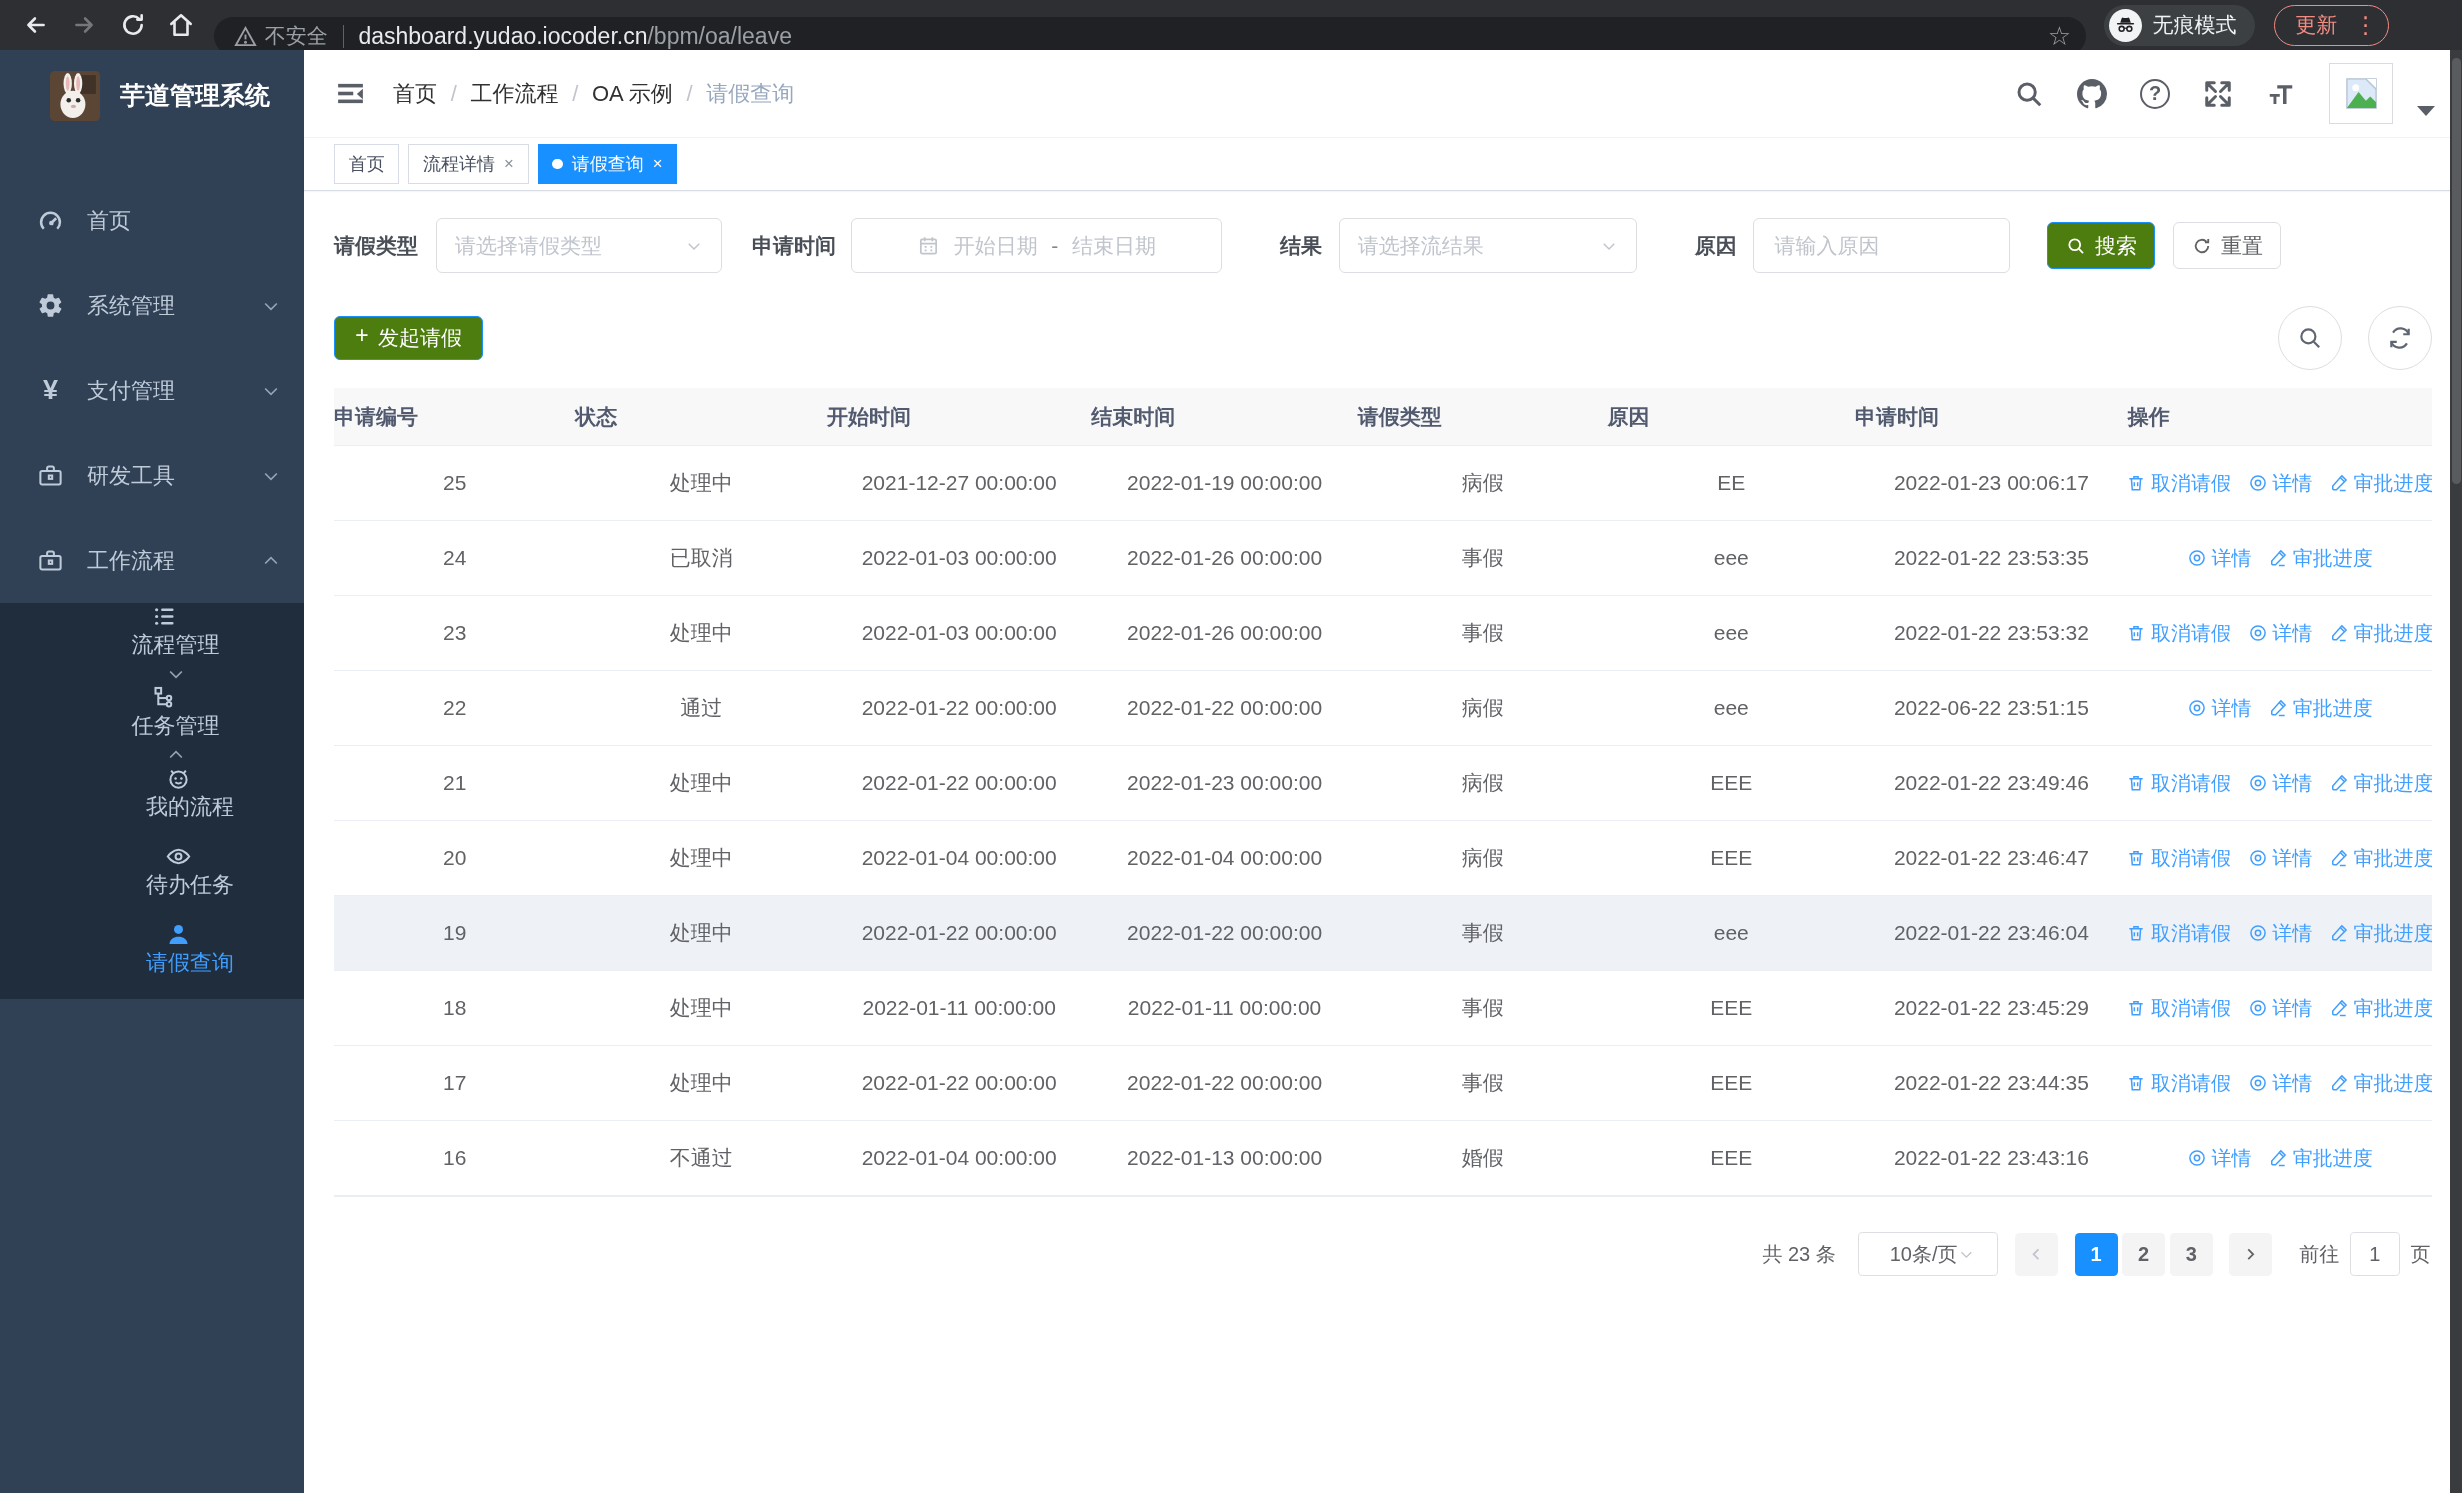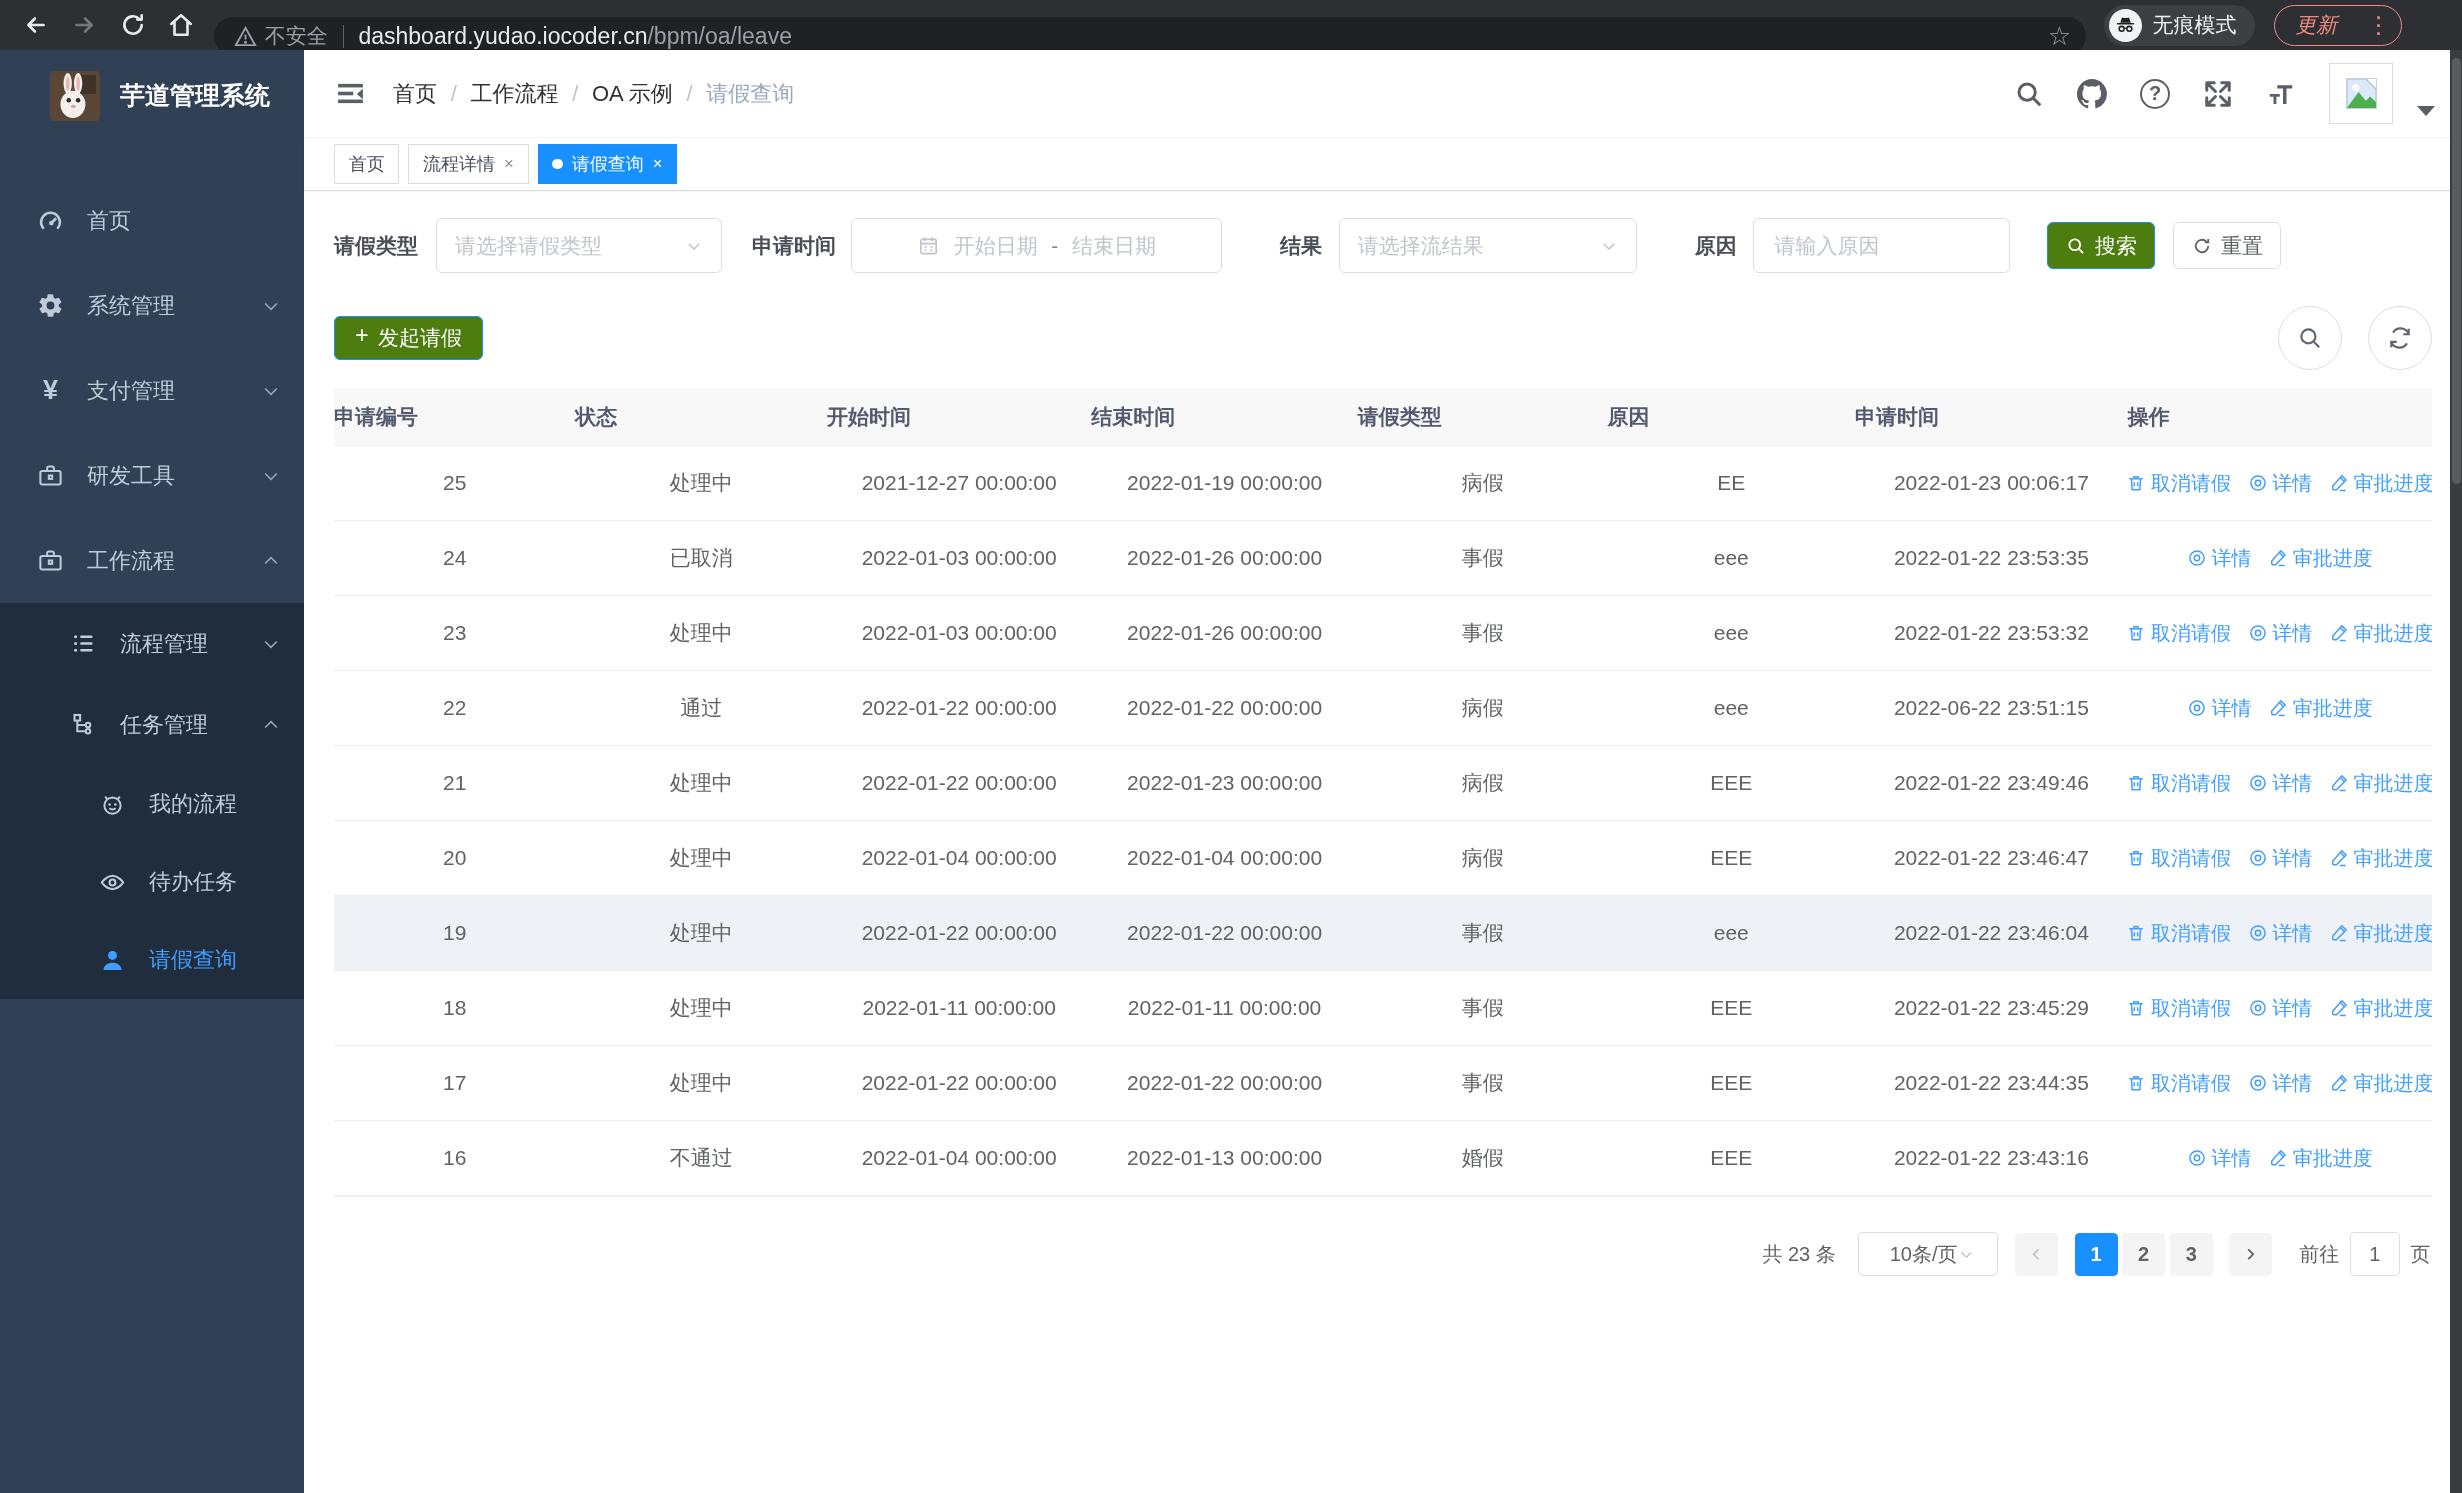--- a/index.html
+++ b/index.html
@@ -13,38 +13,38 @@
   .nav-btn.dim { color:#74777c; }
   .url-pill { flex:0 0 auto; width:1872px; height:38px; background:#202124; border-radius:20px; display:flex; align-items:center; padding:0 15px 0 20px; margin-left:6px;margin-top:22px; }
   .warn { display:flex; align-items:center; gap:7.6px; color:#9aa0a6; font-size:21px; }
   .url-divider { width:0.8px; height:23px; background:#5f6368; margin:0 15px; }
   .url-text { font-size:23px; color:#e8eaed; white-space:nowrap; }
   .url-text .path { color:#9aa0a6; }
   .url-star { margin-left:auto; color:#9aa0a6; font-size:26px; }
   .incog-pill { height:41px; background:#3c4043; border-radius:21px; display:flex; align-items:center; gap:10.6px; padding:0 18px 0 4.6px; margin-left:13.7px; }
   .incog-circle { width:33px; height:33px; border-radius:50%; background:#f1f3f4; display:flex; align-items:center; justify-content:center; }
   .incog-label { color:#f1f3f4; font-size:21px; white-space:nowrap; }
-  .update-pill { height:41px; border:1.5px solid #f28b82; border-radius:21px; display:flex; align-items:center; gap:30px; padding:0 10.6px 0 20px; margin-left:15px; color:#f28b82;font-style:italic; }
+  .update-pill { height:41px; border:1.5px solid #f28b82; border-radius:21px; display:flex; align-items:center; gap:17px; padding:0 10.6px 0 20px; margin-left:15px; color:#f28b82; }
   .update-label { font-size:21px; }
   .update-dots { font-size:23px; letter-spacing:0; }
 
   .app { display:flex; height:1443px; }
 
   
   .sidebar { width:304px; background:#304156; flex:0 0 auto; display:flex; flex-direction:column; color:#bfcbd9; }
   .logo-row { height:91px; display:flex; align-items:center; padding-left:50px; gap:20px; }
   .logo-img { width:50px; height:50px; border-radius:4.6px; overflow:hidden; flex:0 0 auto; }
   .logo-title { color:#fff; font-size:25px; font-weight:bold; white-space:nowrap; }
   .menu { margin-top:37px; }
   .m-item { height:85px; display:flex; align-items:center; padding:0 23px 0 37px; font-size:22px; cursor:pointer; }
   .m-item .mi-icon { width:27px; height:27px; margin-right:23px; flex:0 0 auto; color:#bfcbd9; }
   .m-item .mi-label { flex:1; white-space:nowrap; }
   .m-item .mi-caret { width:20px; height:20px; color:#97a3b5; }
   .submenu { background:#1f2d3d; }
-  .submenu .m-item { height:81px; padding-left:70px; }
+  .submenu .m-item { height:81px; padding-left:70px;flex-direction:column; }
   .submenu .submenu2 .m-item { padding-left:99px; height:78px; }
   .m-item.active { color:#409eff; }
   .m-item.active .mi-icon { color:#409eff; }
 
   
   .main { flex:1; display:flex; flex-direction:column; background:#fff; min-width:0; }
   .navbar { height:88px; display:flex; align-items:center; padding:0 27px 0 30px; border-bottom:0.8px solid rgba(0,21,41,.05); }
   .hamburger { width:33px; height:33px; color:#5a5e66; margin-right:26px; }
   .breadcrumb { display:flex; align-items:center; gap:13.7px; font-size:22px; color:#303133; }
   .breadcrumb .sep { color:#c0c4cc; }

